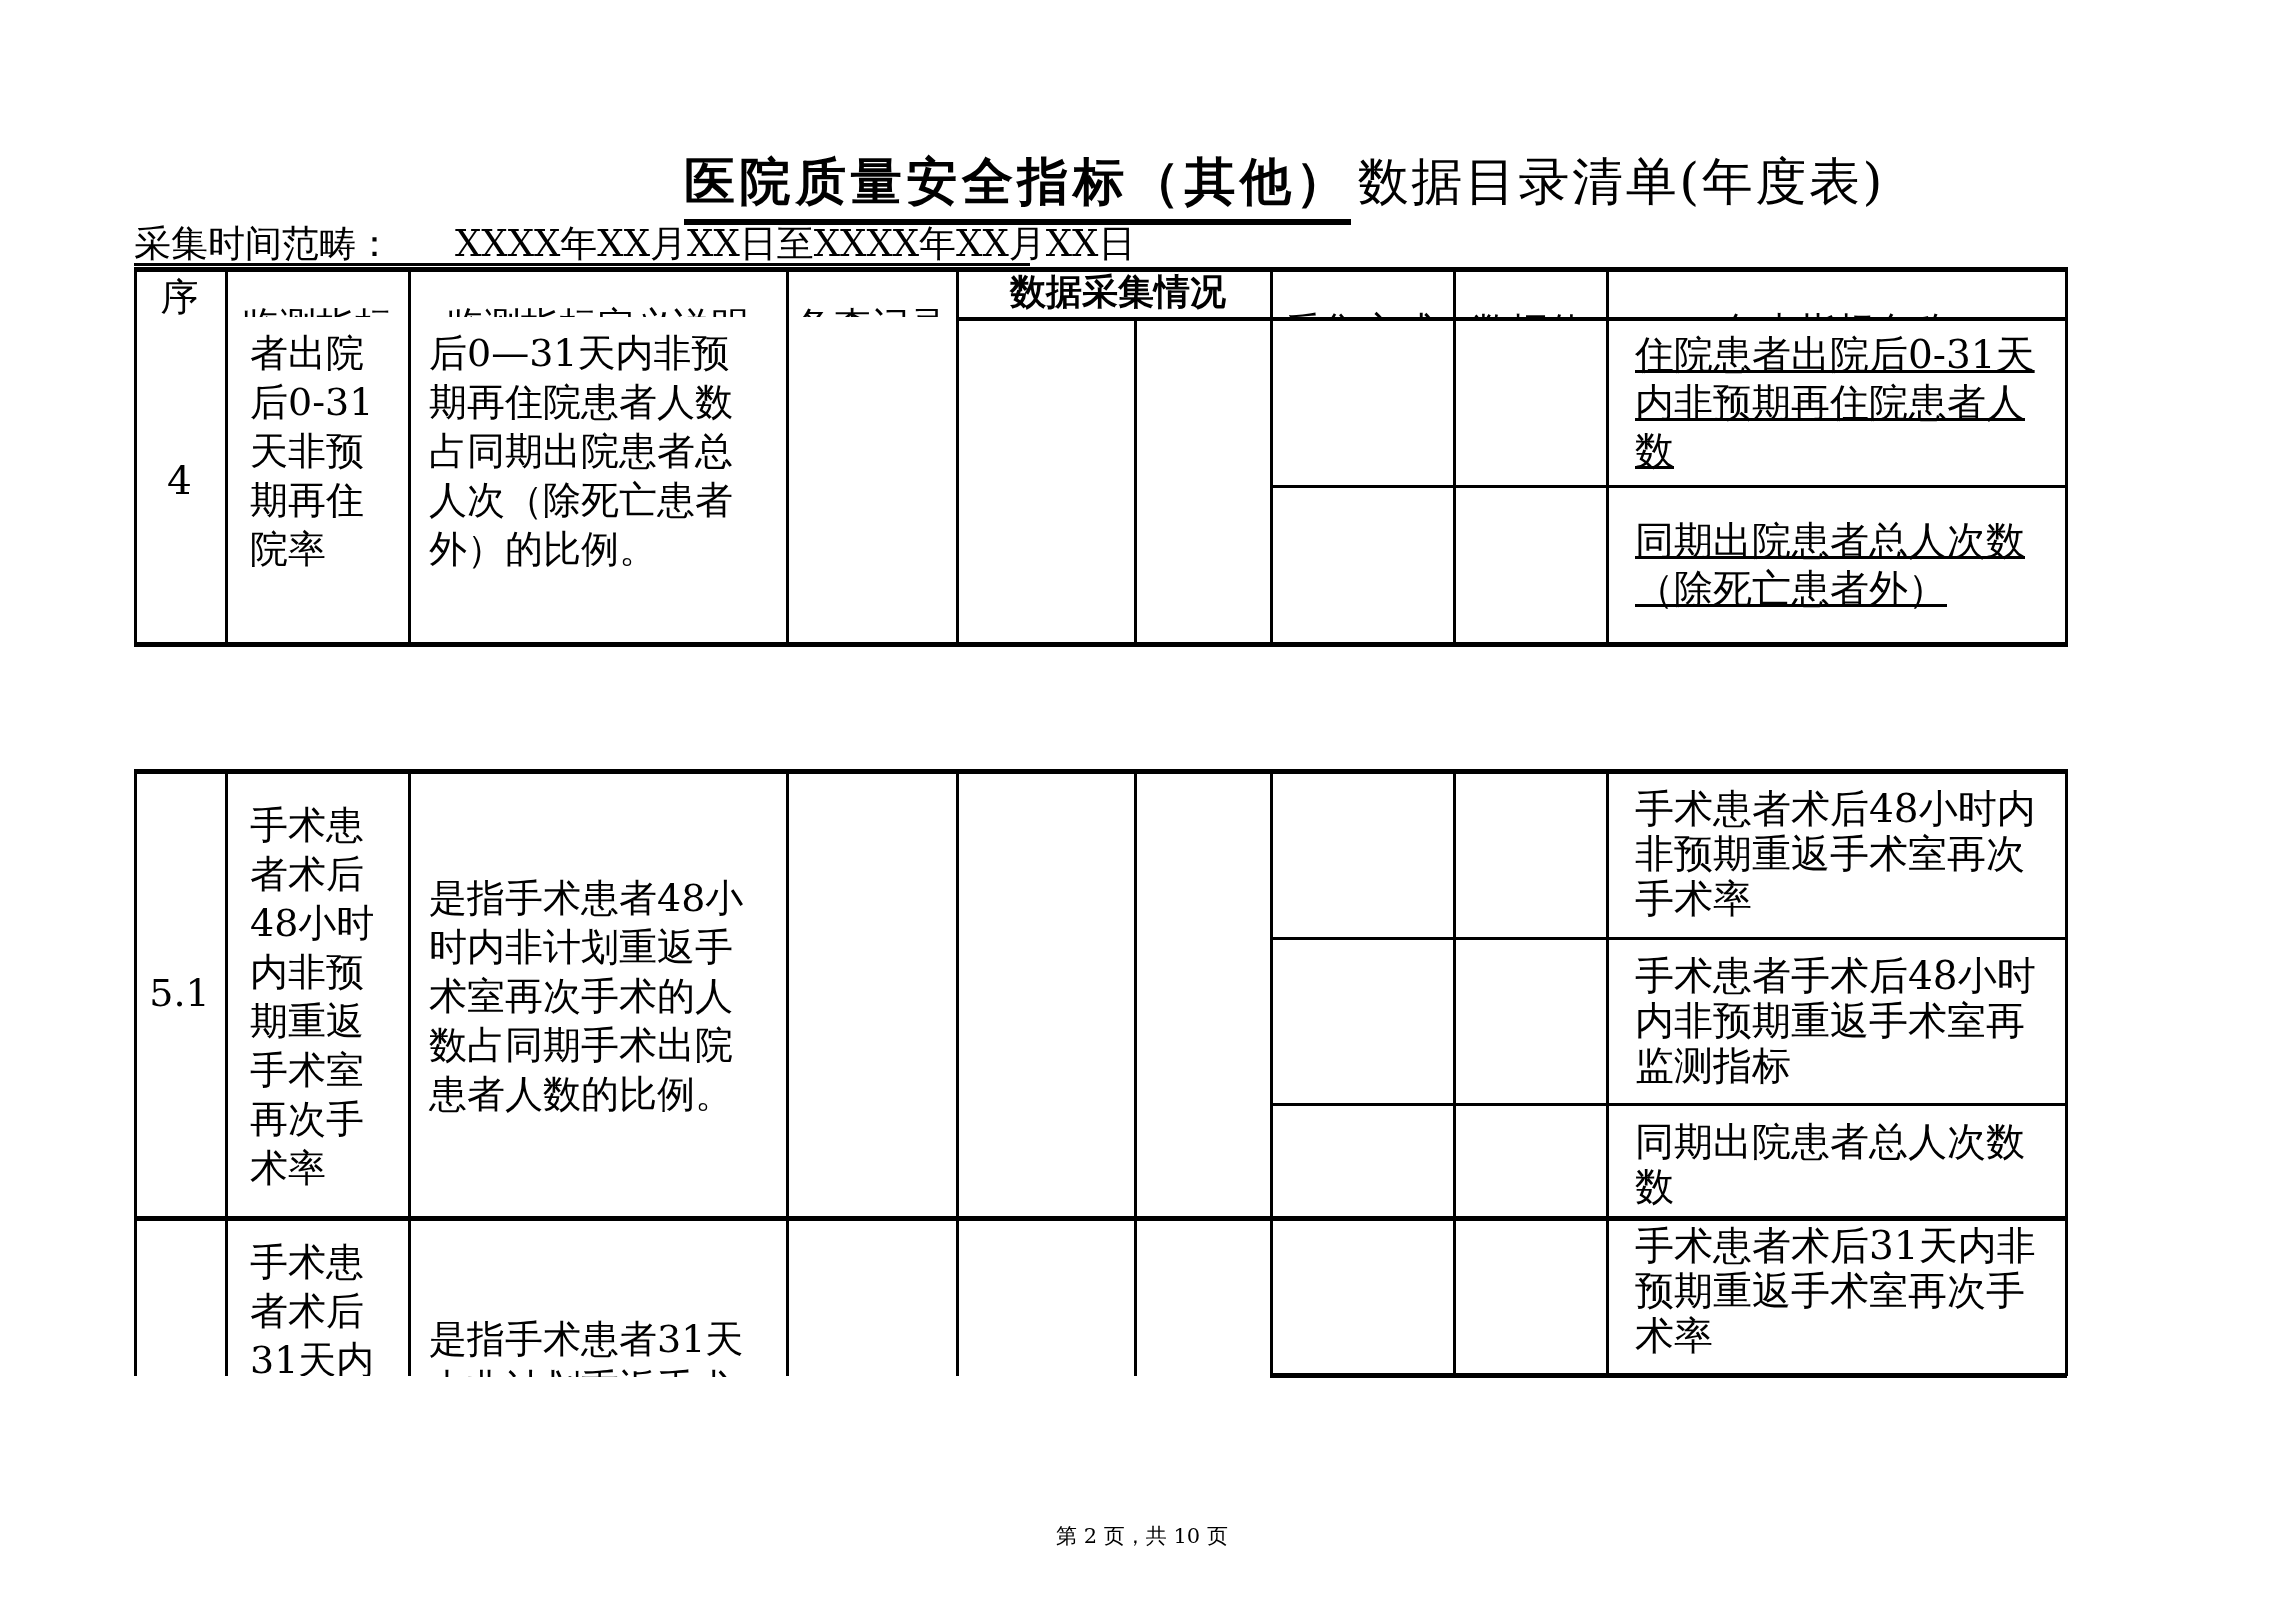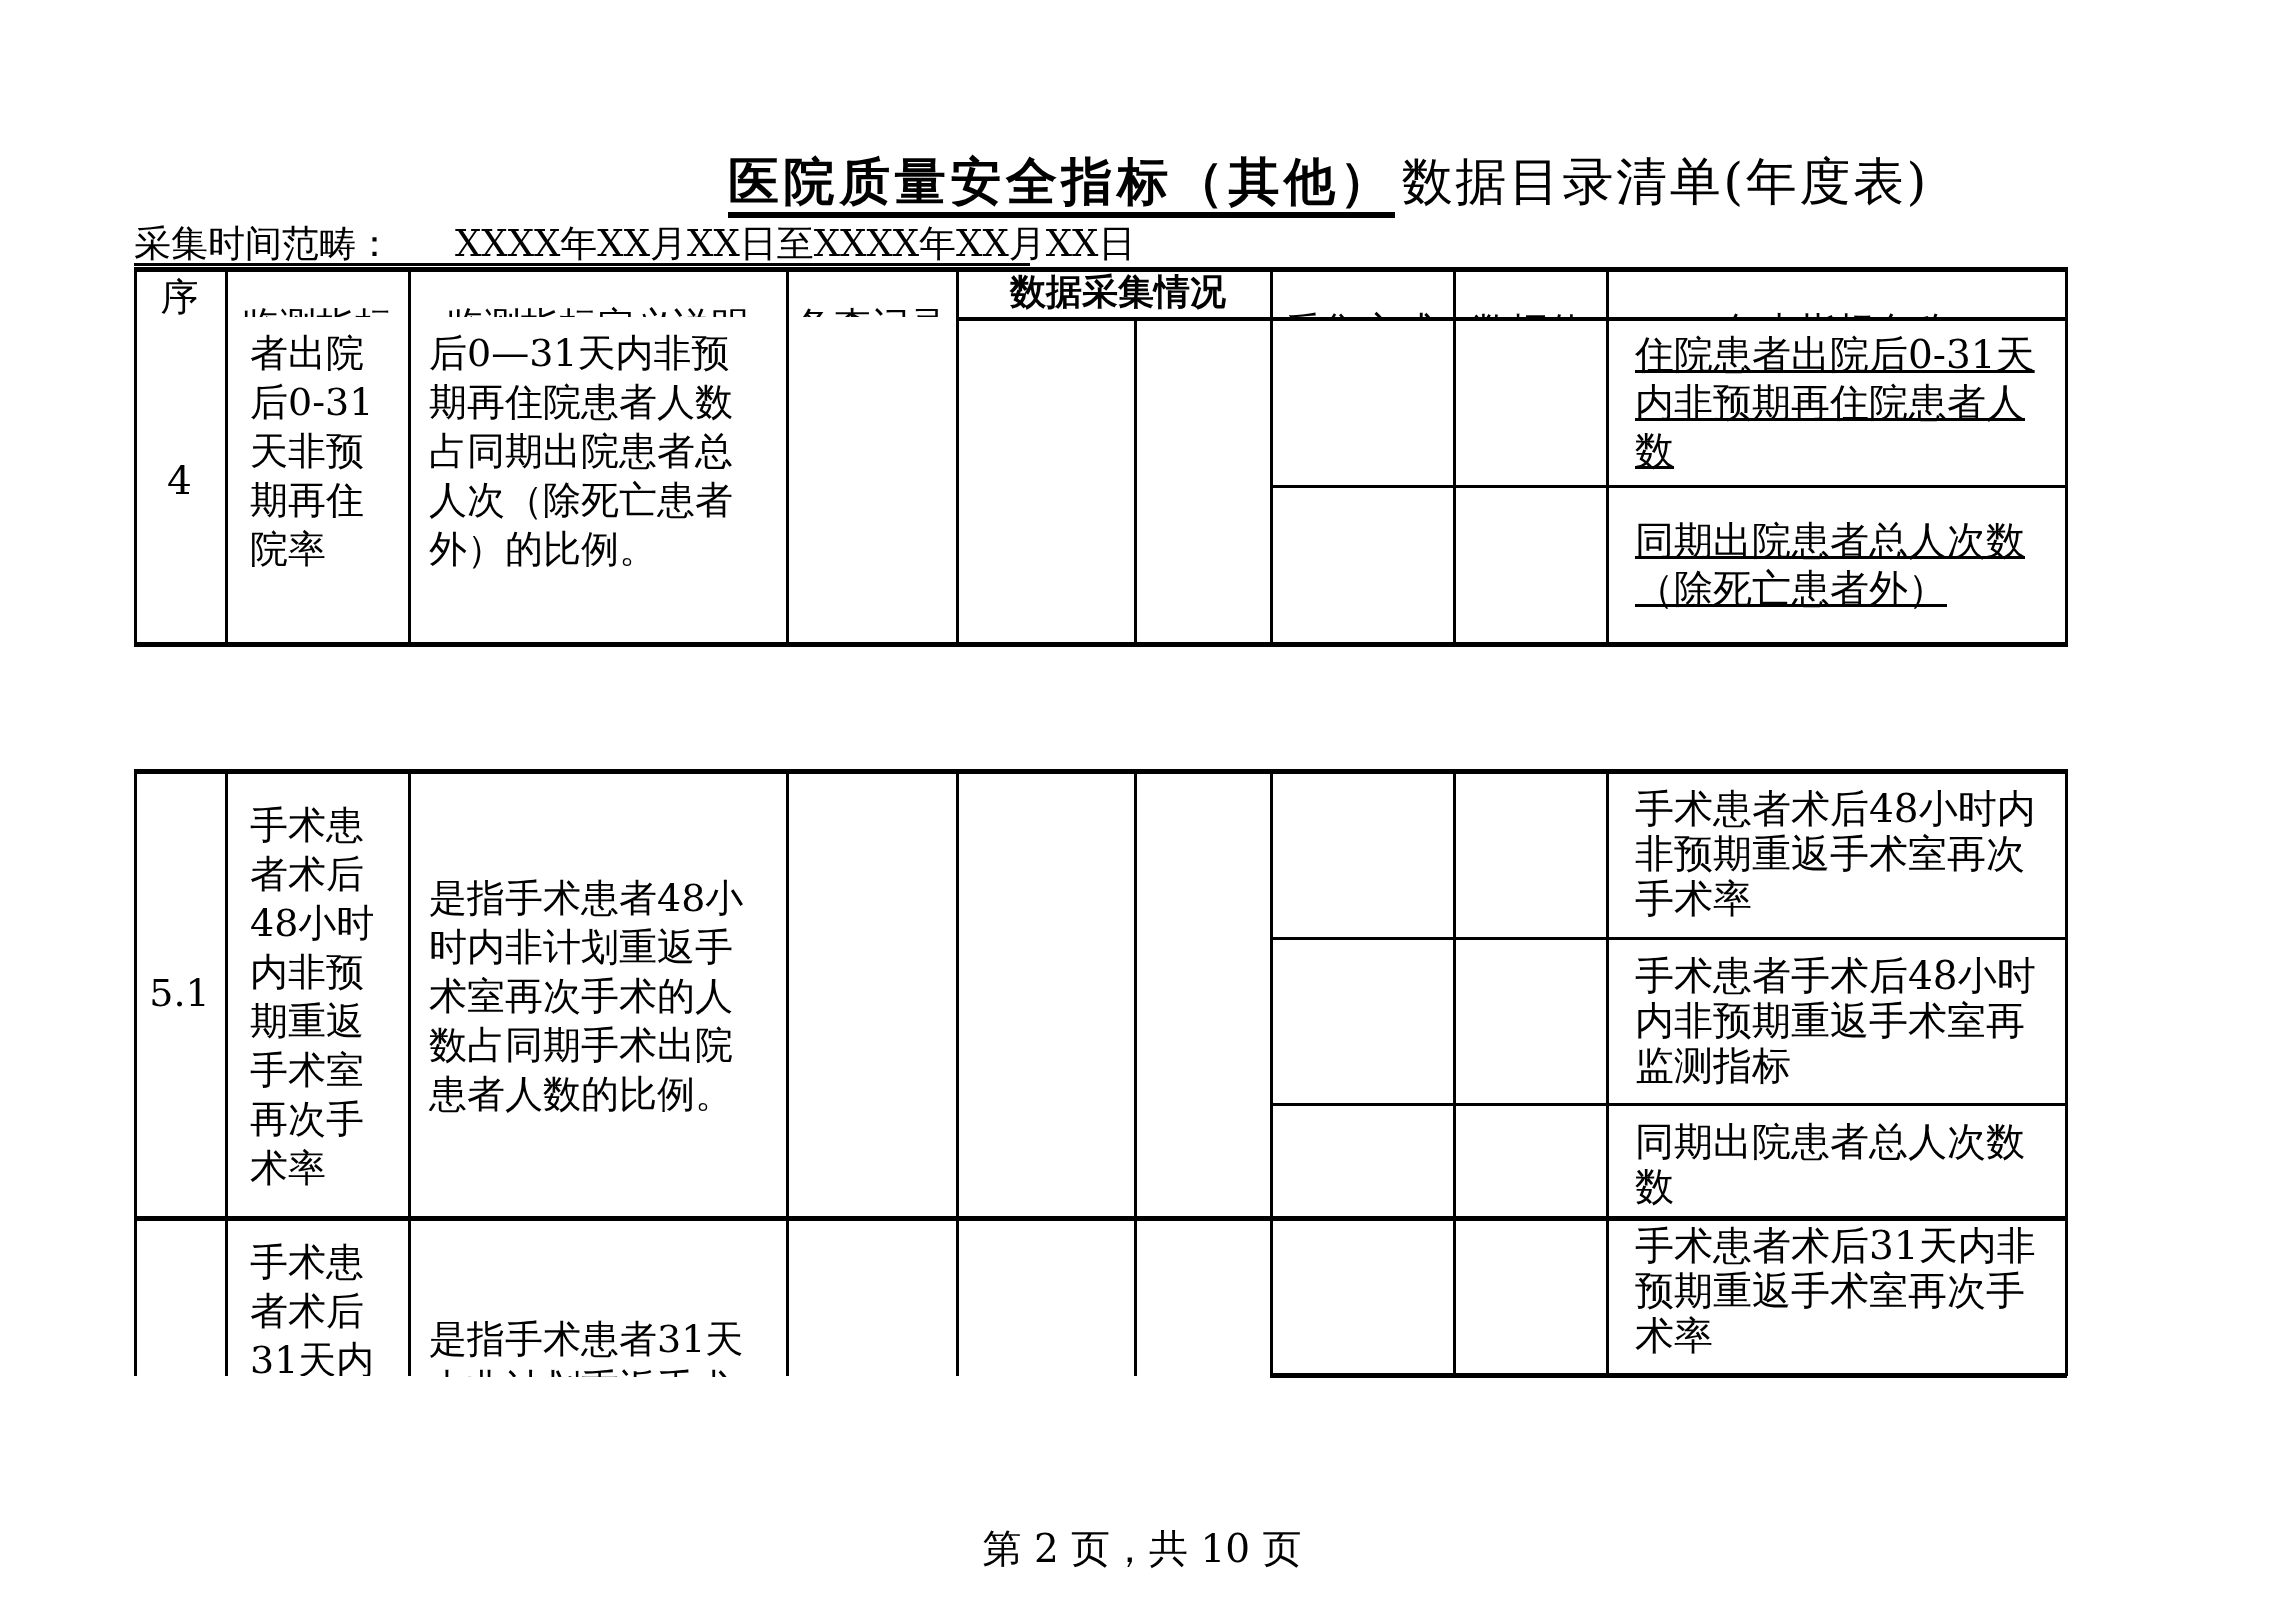--- a/index.html
+++ b/index.html
@@ -5,21 +5,21 @@
   html,body{margin:0;padding:0;}
   body{
     width:2284px;height:1616px;position:relative;background:#ffffff;
     font-family:"DejaVu Serif","Liberation Serif",serif;color:#000;
     overflow:hidden;
   }
   
   .bh,.bv{position:absolute;background:#000;}
   
   .title{position:absolute;left:684px;top:151px;white-space:nowrap;font-size:51px;line-height:60px;}
-  .title .t-bold{font-weight:bold;letter-spacing:4.6px;display:inline-block;border-bottom:6.5px solid #000;padding-bottom:1px;margin-left:44px;}
+  .title .t-bold{font-weight:bold;letter-spacing:4.6px;display:inline-block;border-bottom:6.5px solid #000;padding-bottom:8px;}
   .title .t-reg{font-weight:normal;letter-spacing:2.6px;margin-left:6.5px;}
   
   .subtitle{position:absolute;left:134px;top:224px;white-space:nowrap;font-size:37px;line-height:39px;}
   .subtitle .gap{display:inline-block;width:62px;}
   
   .hcell{position:absolute;top:267px;height:50px;overflow:hidden;}
   .hcell .sliver{position:absolute;left:50%;transform:translateX(-50%);white-space:nowrap;font-size:38px;line-height:38px;}
   .sliver.deep{top:40px;}
   .sliver.shallow{top:45px;}
   .seqcell{display:flex;justify-content:center;align-items:flex-end;font-size:38px;line-height:39px;overflow:hidden;}
@@ -27,21 +27,21 @@
   
   .cellblock{position:absolute;white-space:pre-line;}
   .f58{font-size:38px;line-height:49px;}
   .f60{font-size:39px;line-height:45px;}
   .f60w{font-size:39px;line-height:48px;text-decoration:underline;}
   .numcell{position:absolute;display:flex;justify-content:center;align-items:center;font-size:39px;}
   .clipbox{position:absolute;overflow:hidden;}
   .sec5{position:absolute;left:134px;top:644px;width:1930px;height:125px;overflow:hidden;font-weight:bold;}
   .sec5 .l1{position:absolute;left:13px;top:10.4px;white-space:nowrap;font-size:40px;line-height:46px;}
   .sec5 .l2{position:absolute;left:13px;top:64px;white-space:nowrap;font-size:40px;line-height:46px;}
-  .footer{position:absolute;left:0;top:1522px;width:2284px;text-align:center;font-size:39px;}
+  .footer{position:absolute;left:0;top:1522px;width:2284px;text-align:center;font-size:21px;}
 </style>
 </head>
 <body>
 
 <div class="title">
   <span class="t-bold">医院质量安全指标（其他）</span><span class="t-reg">数据目录清单(年度表)</span>
 </div>
 
 <div class="subtitle">
   <span>采集时间范畴：</span><span class="gap"></span><span>XXXX年XX月XX日至XXXX年XX月XX日</span>

